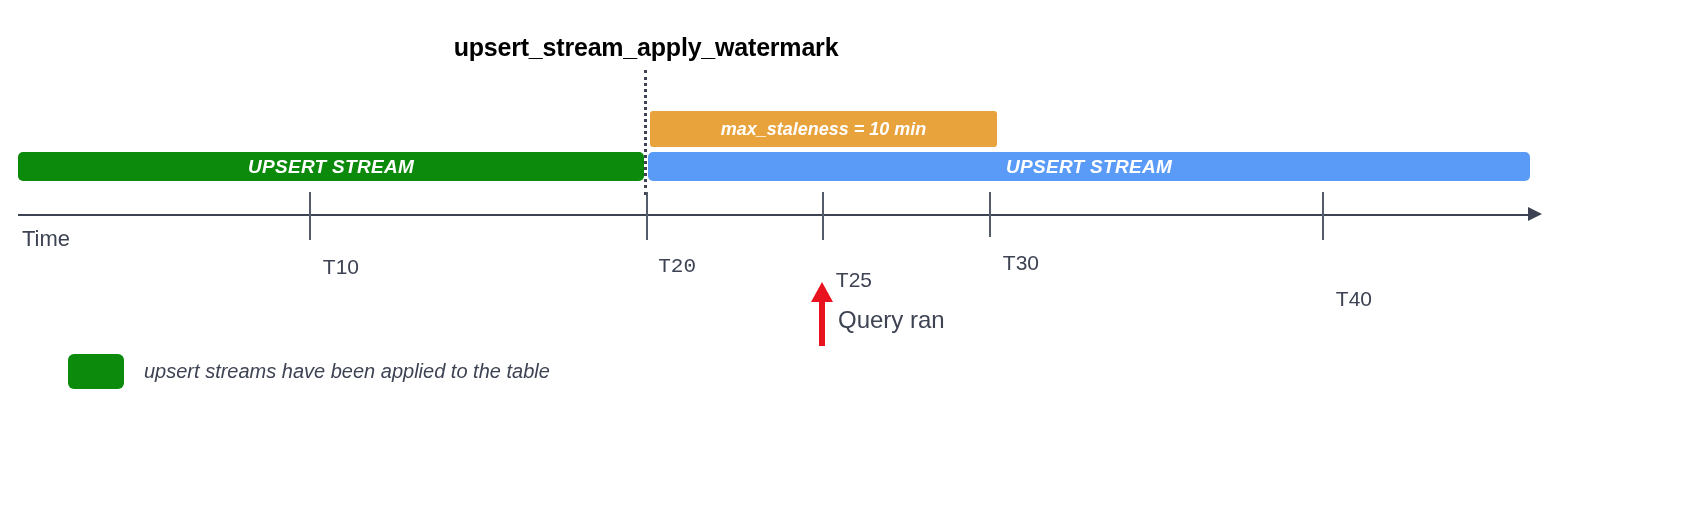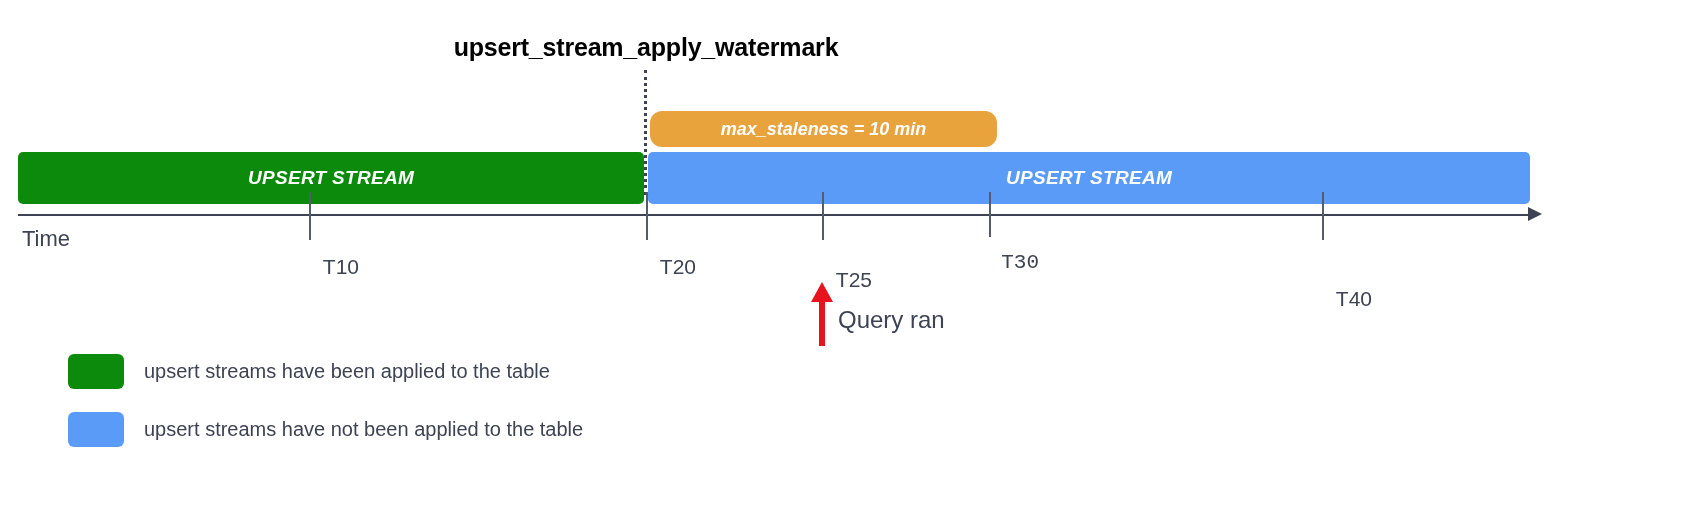--- a/index.html
+++ b/index.html
@@ -42,36 +42,36 @@
     border-left: 3px dotted #3d4353;
   }
 
   
   #staleness-bar {
     left: 650px;
     top: 111px;
     width: 347px;
     height: 36px;
     background: #E8A33D;
-    border-radius: 12px;
+    border-radius: 3px;
     display: flex;
     align-items: center;
     justify-content: center;
   }
   #staleness-bar .bar-label {
     font-size: 18px;
     font-weight: bold;
     font-style: italic;
     color: #ffffff;
     white-space: nowrap;
   }
 
   
   .stream-bar {
-    height: 52px;
+    height: 29px;
     display: flex;
     align-items: center;
     justify-content: center;
     border-radius: 5px;
   }
   .stream-bar .bar-label {
     font-size: 19px;
     font-weight: bold;
     font-style: italic;
     color: #ffffff;
@@ -145,21 +145,21 @@
   }
   #query-label {
     left: 838px;
     top: 306px;
     font-size: 24px;
     color: #3d4353;
     white-space: nowrap;
   }
 
   
-  .legend-row { display: flex; align-items: center; }
+  .legend-row { display: flex; align-items: center; font-style: italic; }
   .legend-swatch {
     width: 56px;
     height: 35px;
     border-radius: 6px;
     flex: none;
   }
   .legend-text {
     margin-left: 20px;
     font-size: 20px;
     color: #3d4353;
@@ -193,32 +193,28 @@
   <div class="abs" id="time-axis-arrow"></div>
   <div class="abs" id="time-axis-label">Time</div>
 
   <div class="abs tick-mark" style="left:309px; top:192px; height:48px;"></div>
   <div class="abs tick-mark" style="left:646px; top:192px; height:48px;"></div>
   <div class="abs tick-mark" style="left:822px; top:192px; height:48px;"></div>
   <div class="abs tick-mark" style="left:989px; top:192px; height:45px;"></div>
   <div class="abs tick-mark" style="left:1322px; top:192px; height:48px;"></div>
 
   <div class="abs tick-label" style="left:259px; top:255px; width:100px;">T10</div>
-  <div class="abs tick-label" style="left:596px; top:255px; width:100px;">T20</div>
+  <div class="abs tick-label" style="left:596px; top:255px; width:100px;font-family:Liberation Mono, monospace;">T20</div>
   <div class="abs tick-label" style="left:772px; top:268px; width:100px;">T25</div>
-  <div class="abs tick-label" style="left:939px; top:251px; width:100px;font-family:Liberation Mono, monospace;">T30</div>
+  <div class="abs tick-label" style="left:939px; top:251px; width:100px;">T30</div>
   <div class="abs tick-label" style="left:1272px; top:255px; width:100px;margin-top:32px;">T40</div>
 
   <div class="abs" id="query-arrow-head"></div>
   <div class="abs" id="query-arrow-shaft"></div>
   <div class="abs" id="query-label">Query ran</div>
 
   <div class="abs legend-row" id="legend-applied">
     <div class="legend-swatch" style="background:#0B8A0B;"></div>
     <div class="legend-text">upsert streams have been applied to the table</div>
   </div>
 
-  <div class="abs legend-row" id="legend-unapplied">
-    <div class="legend-swatch" style="background:#5B9BF8;"></div>
-    <div class="legend-text">upsert streams have not been applied to the table</div>
-  </div>
 
 </div>
 
 </body></html>

